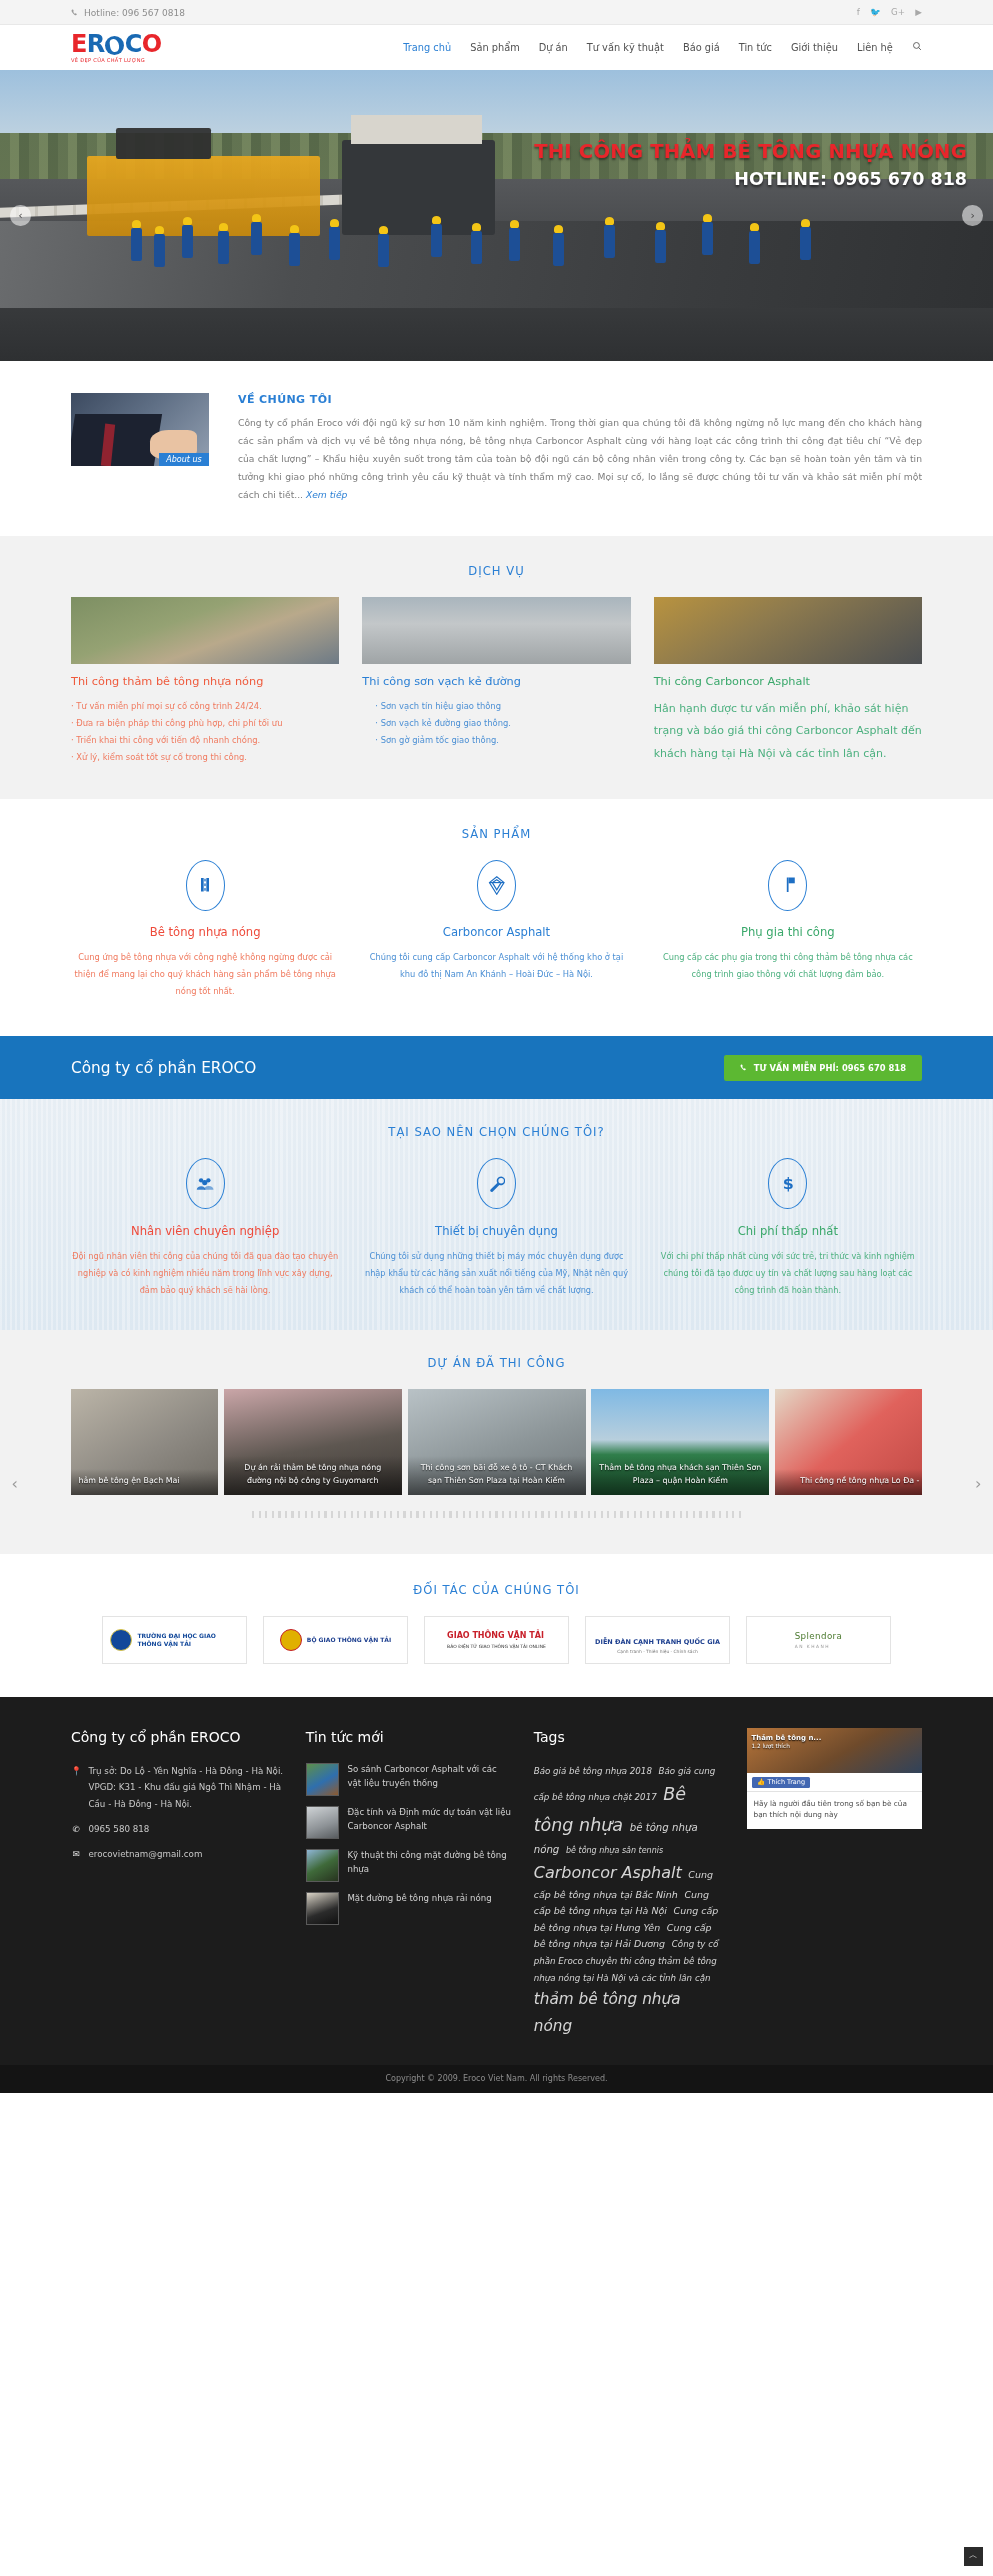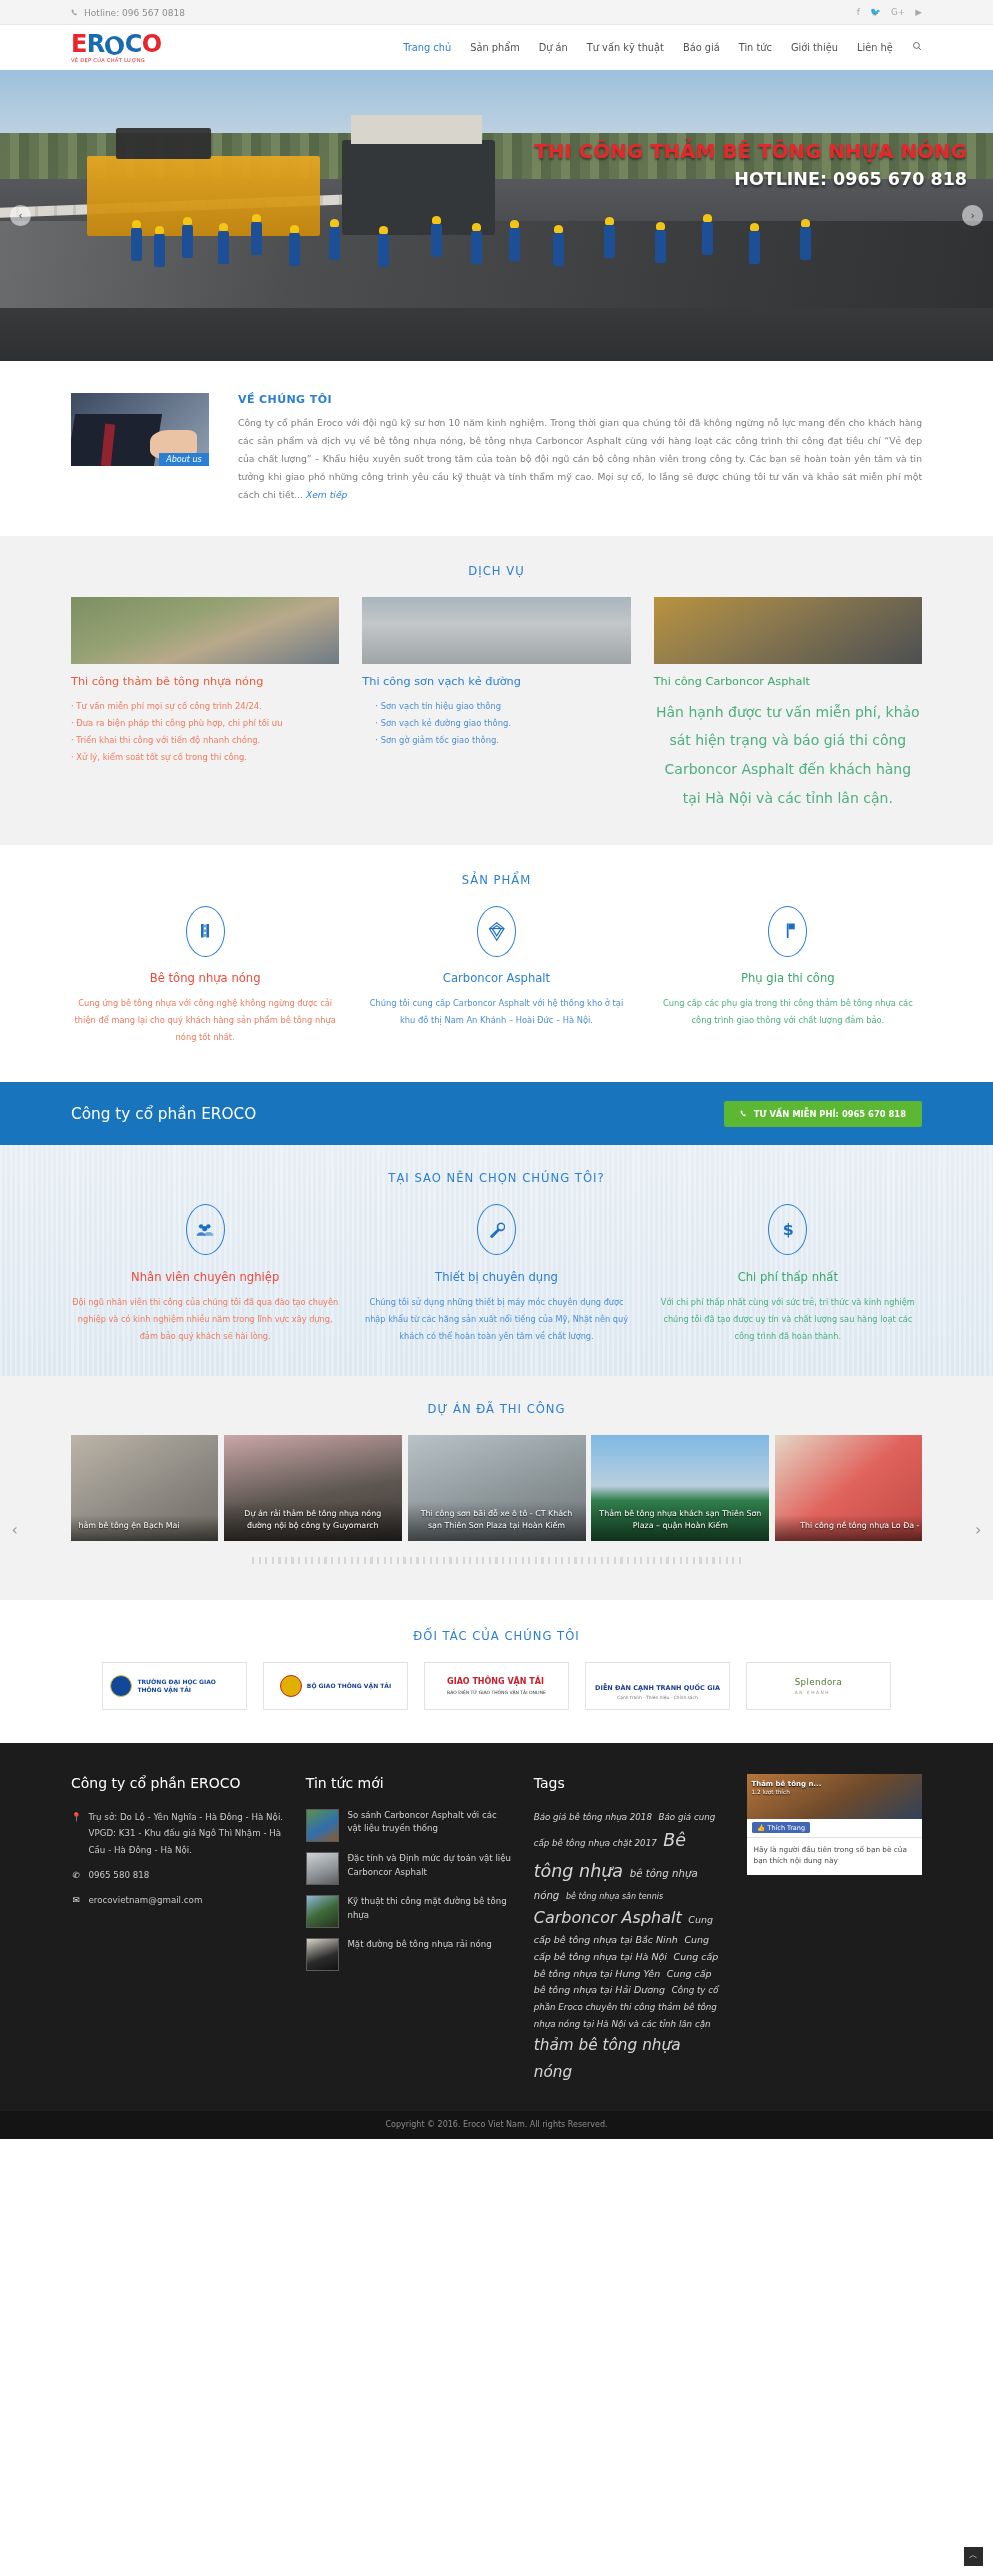--- a/index.html
+++ b/index.html
@@ -88,21 +88,21 @@
   .svc-img { height:67px; width:100%; margin-bottom:11.6px; }
   .svc1 .svc-img{background:linear-gradient(160deg,#7d8f63 0%,#95a273 38%,#b9a98b 60%,#6d7a86 100%);}
   .svc2 .svc-img{background:linear-gradient(180deg,#a9b5bd 0%,#c3c7c9 40%,#9fa4a6 100%);}
   .svc3 .svc-img{background:linear-gradient(150deg,#b9933f 0%,#8d7a4e 40%,#4c4f52 100%);}
   .svc h3 { font-size:11.3px; margin-bottom:9.5px; font-weight:400; }
   .svc1 h3 { color:#ef5a3c; } .svc2 h3 { color:#2a7fd4; } .svc3 h3 { color:#3aa86b; }
   .svc ul { list-style:none; }
   .svc li { font-size:8.4px; line-height:2.05; }
   .svc1 li { color:#f07a5f; } .svc2 li { color:#4b8fd4; padding-left:13px;}
   .svc2 ul, .svc3 p { }
-  .svc3 p { font-size:14px; line-height:2.05; color:#4cb07f;text-align:center; }
+  .svc3 p { font-size:11px; line-height:2.05; color:#4cb07f; }
 
   
   .products { background:#fff; padding:28px 0 36px; }
   .prod-grid { display:flex; gap:23px; margin-top:8.7px; }
   .prod { flex:1; text-align:center; }
   .circ { width:39px; height:51px; border:1.5px solid #2a7fd4; border-radius:50%;
      margin:0 auto 14.5px; display:flex; align-items:center; justify-content:center; color:#1e6fc4; }
   .prod h3 { font-size:11.6px; font-weight:400; margin-bottom:10.2px; }
   .prod1 h3 { color:#ee4a3a; } .prod2 h3 { color:#2a7fd4; } .prod3 h3 { color:#3aa86b; }
   .prod p { font-size:8.3px; line-height:2.05;text-align:center; }
@@ -614,15 +614,15 @@
             <span>Thích Trang</span>
           </span>
         </div>
         <div class="fb-txt">Hãy là người đầu tiên trong số bạn bè của bạn thích nội dung này</div>
       </div>
     </div>
 
   </div>
 </footer>
 
-<div class="copy">Copyright © 2016. Eroco Viet Nam. All rights Reserved.</div>
+<div class="copy">Copyright © 2009. Eroco Viet Nam. All rights Reserved.</div>
 <div class="totop">︿</div>
 
 
 </body></html>

